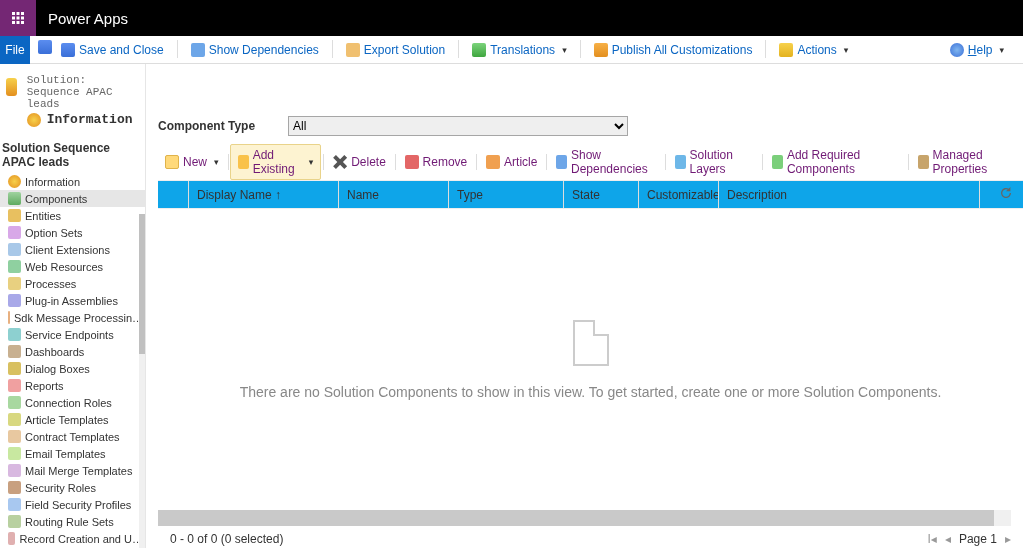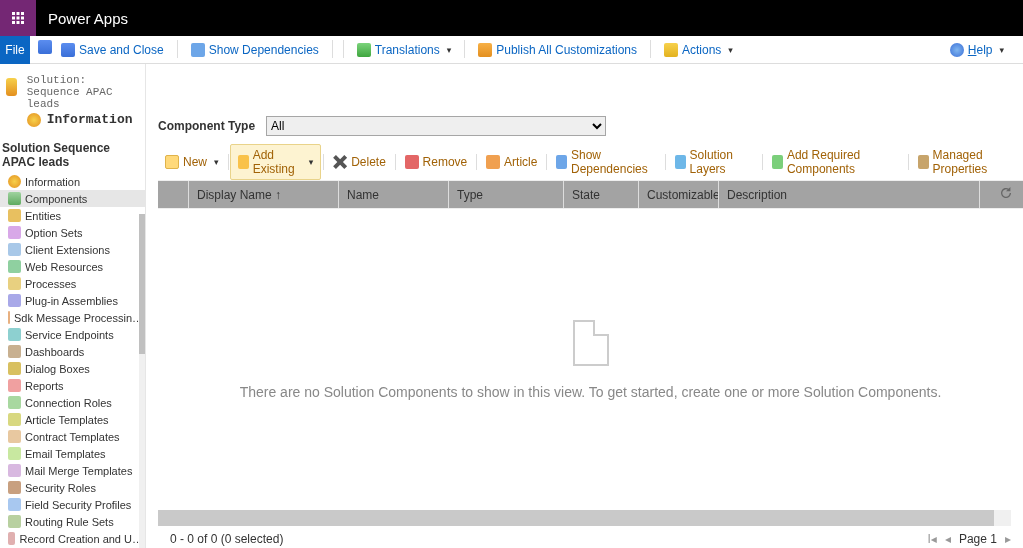--- a/index.html
+++ b/index.html
@@ -27,24 +27,24 @@
   .tree-row .ic { width:13px; height:13px; }
   .tree-row.sel { background:#e6e6e6; }
   .tree-row.l2 { }
   .tree-scroll { position:absolute; right:0; top:150px; bottom:0; width:6px; background:#f0f0f0; }
   .tree-thumb { position:absolute; top:0; width:6px; height:140px; background:#c0c0c0;}
   .right { flex:1; display:flex; flex-direction:column; padding:12px 0 0 12px; position:relative; overflow:hidden;}
   .compo-type-row { display:flex; align-items:center; margin:40px 0 4px 0;}
   .compo-type-row label { font-weight:bold; font-size:12px; margin-right:10px; display:flex; align-items:center; gap:4px;}
   .compo-type-row select { width:340px; height:20px; font-size:12px; border:1px solid #a6a6a6;}
   .subtoolbar { display:flex; align-items:center; border-bottom:1px solid #eee; margin-top:4px;}
-  .st-btn { display:flex; align-items:center; gap:4px; padding:3px 7px; color:#a16207; font-size:12px; cursor:pointer;}
+  .st-btn { display:flex; align-items:center; gap:4px; padding:3px 7px; color:#701a75; font-size:12px; cursor:pointer;}
   .st-btn .ic{ width:14px; height:14px;}
   .st-sep { width:1px; height:16px; background:#ddd; margin:0 2px;}
-  .grid-head { display:flex; align-items:center; height:28px; background:#a3a3a3; border-bottom:1px solid #eee; color:#333; font-size:12px;}
+  .grid-head { display:flex; align-items:center; height:28px; background:#0ea5e9; border-bottom:1px solid #eee; color:#333; font-size:12px;}
   .gh { border-left:1px solid #ddd; padding:0 8px; height:100%; display:flex; align-items:center; overflow:hidden; white-space:nowrap; text-overflow:ellipsis;}
   .refresh-icon { margin-left:auto; padding-right:10px; color:#666;}
   .empty-area { flex:1; display:flex; flex-direction:column; align-items:center; justify-content:center; color:#777;}
   .empty-area .doc-ic { width:36px; height:46px; border:2px solid #ccc; position:relative; margin-bottom:18px;}
   .empty-area .doc-ic::before { content:""; position:absolute; top:-2px; right:-2px; width:14px; height:14px; background:#fff; border-left:2px solid #ccc; border-bottom:2px solid #ccc;}
   .empty-msg { font-size:14px; color:#888; font-weight:300;}
   .hscroll { height:16px; background:#f0f0f0; margin:0 12px 4px 0; position:relative;}
   .hscroll .tk { position:absolute; left:0; top:0; bottom:0; width:98%; background:#c9c9c9;}
   .footer { padding:2px 12px; font-size:12px; color:#333; display:flex; align-items:flex-end;}
   .paginator { margin-left:auto; display:flex; gap:8px; align-items:center;}
@@ -80,20 +80,24 @@
     <button class="cmd-btn">
       <span class="ic" style="background:linear-gradient(#5b8def,#3a6fd8);"></span>
       <span>Save and Close</span>
     </button>
     <div class="cmd-sep"></div>
     <button class="cmd-btn">
       <span class="ic" style="background:#6da6e8;"></span>
       <span>Show Dependencies</span>
     </button>
     <div class="cmd-sep"></div>
+    <button class="cmd-btn">
+      <span class="ic" style="background:#f0c070;"></span>
+      <span>Export Solution</span>
+    </button>
     <div class="cmd-sep"></div>
     <button class="cmd-btn caret">
       <span class="ic" style="background:linear-gradient(#7bd37b,#3fa63f);"></span>
       <span>Translations</span>
     </button>
     <div class="cmd-sep"></div>
     <button class="cmd-btn">
       <span class="ic" style="background:linear-gradient(#f7b046,#e38f1f);"></span>
       <span>Publish All Customizations</span>
     </button>
@@ -227,21 +231,21 @@
         <div class="tree-thumb"></div>
       </div>
   </div>
 
   <div class="right">
 
     <div class="compo-type-row">
       <label>
         <span>Component Type</span>
       </label>
-      <select style="margin-left:1px;">
+      <select style="margin-left:23px;">
         <option>All</option>
       </select>
     </div>
 
     <div class="subtoolbar">
       <div class="st-btn caret">
           <span class="ic" style="background:#ffd97a;border:1px solid #e0b34a;"></span>
           <span>New</span>
         </div>
       <div class="st-sep"></div>

